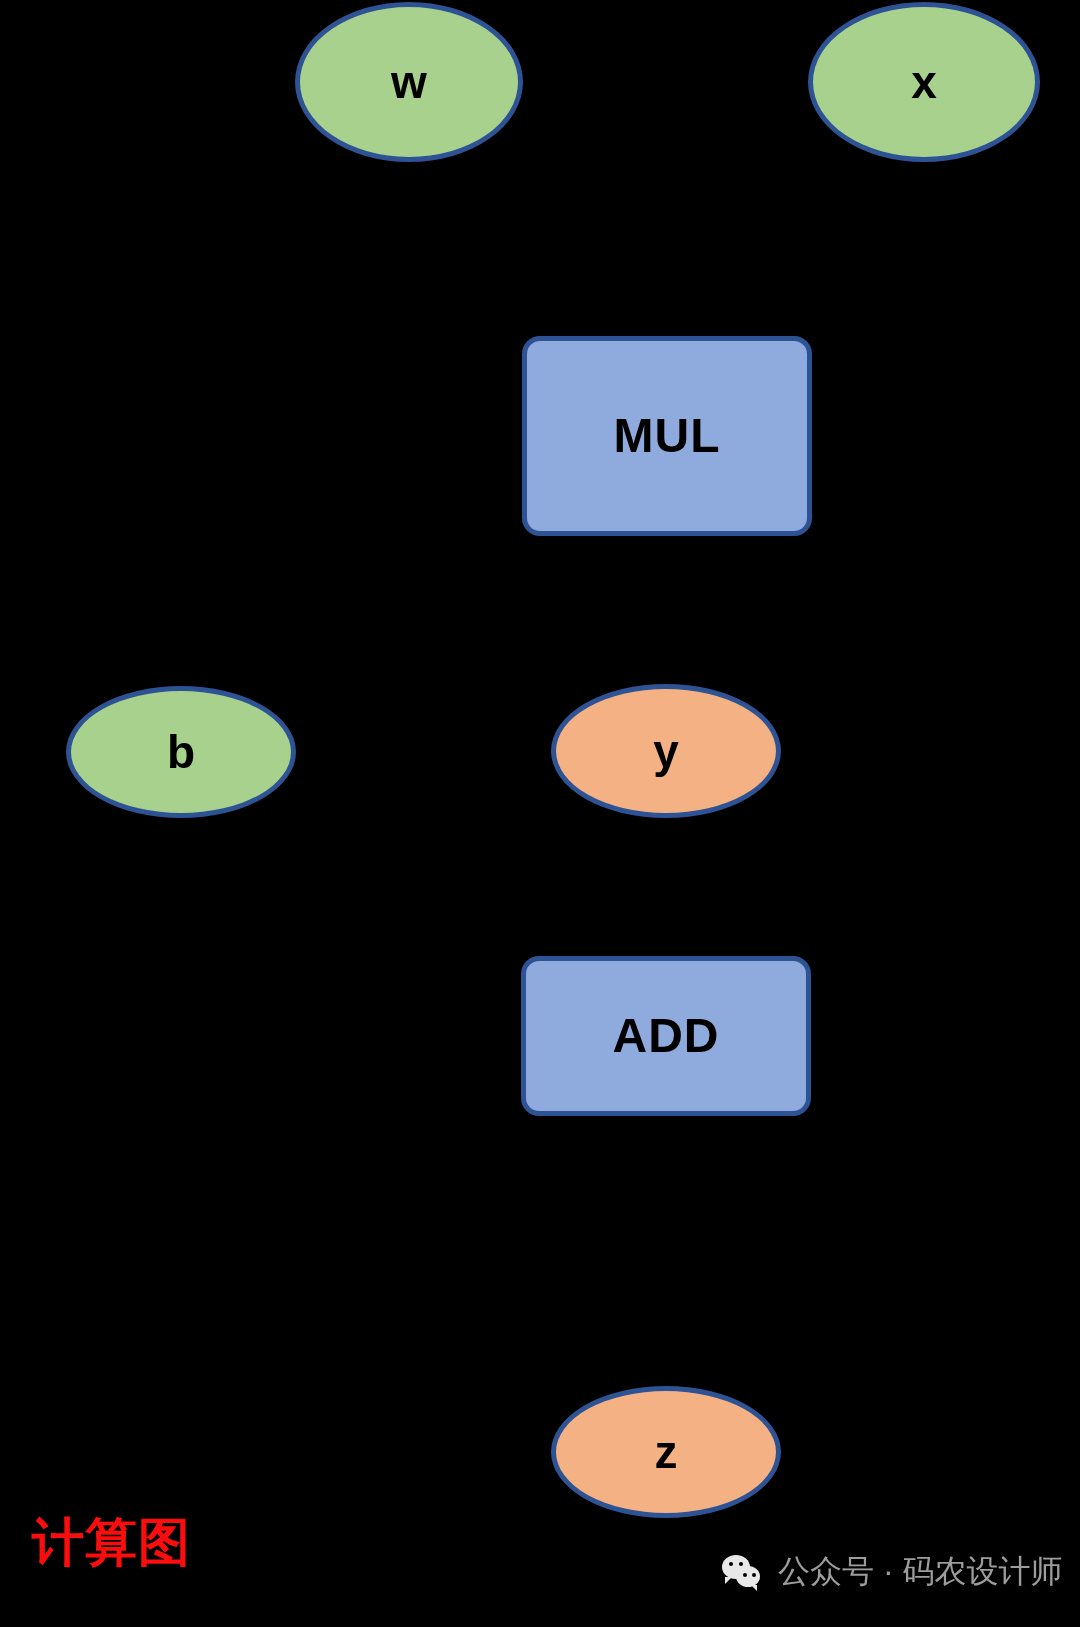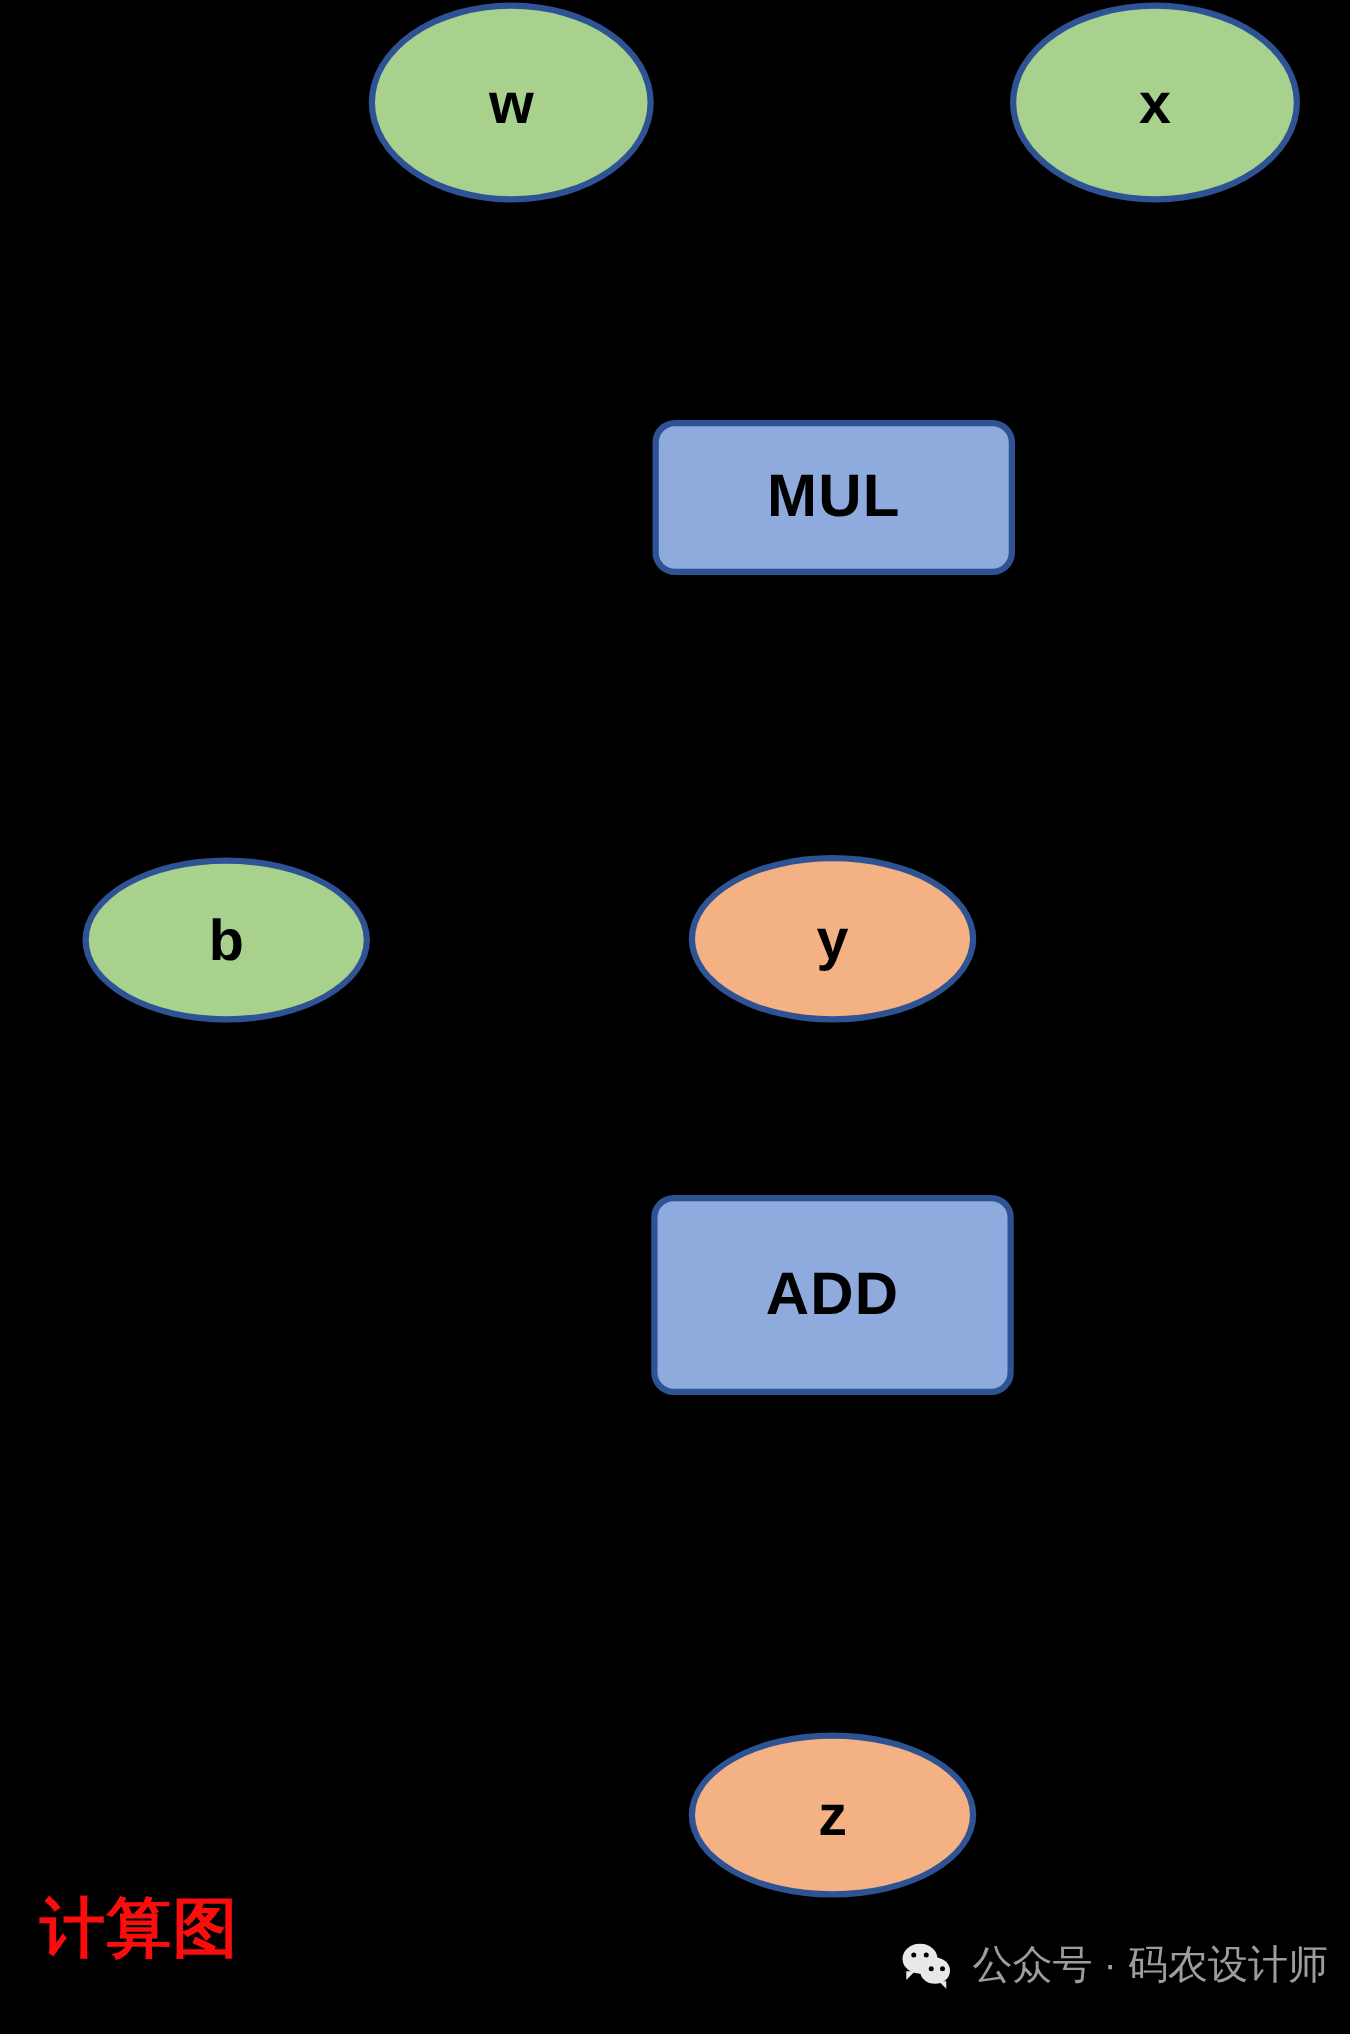--- a/index.html
+++ b/index.html
@@ -51,21 +51,21 @@
   .fill-orange { background: #f4b183; }
   .fill-blue   { background: #8faadc; }
 
   
   #node-w { left: 295px;  top: 2px;    width: 228px; height: 160px; font-size: 46px; }
   #node-x { left: 808px;  top: 2px;    width: 232px; height: 160px; font-size: 46px; }
   #node-b { left: 66px;   top: 686px;  width: 230px; height: 132px; font-size: 46px; }
   #node-y { left: 551px;  top: 684px;  width: 230px; height: 134px; font-size: 46px; }
   #node-z { left: 551px;  top: 1386px; width: 230px; height: 132px; font-size: 46px; }
 
-  #node-mul { left: 522px; top: 336px;  width: 290px; height: 124px; font-size: 48px; letter-spacing: 1px; }
+  #node-mul { left: 522px; top: 336px;  width: 290px; height: 200px; font-size: 48px; letter-spacing: 1px; }
   #node-add { left: 521px; top: 956px; width: 290px; height: 160px; font-size: 48px; letter-spacing: 1px; }
 
   
   #edges {
     position: absolute;
     left: 0;
     top: 0;
     width: 1080px;
     height: 1627px;
     pointer-events: none;

